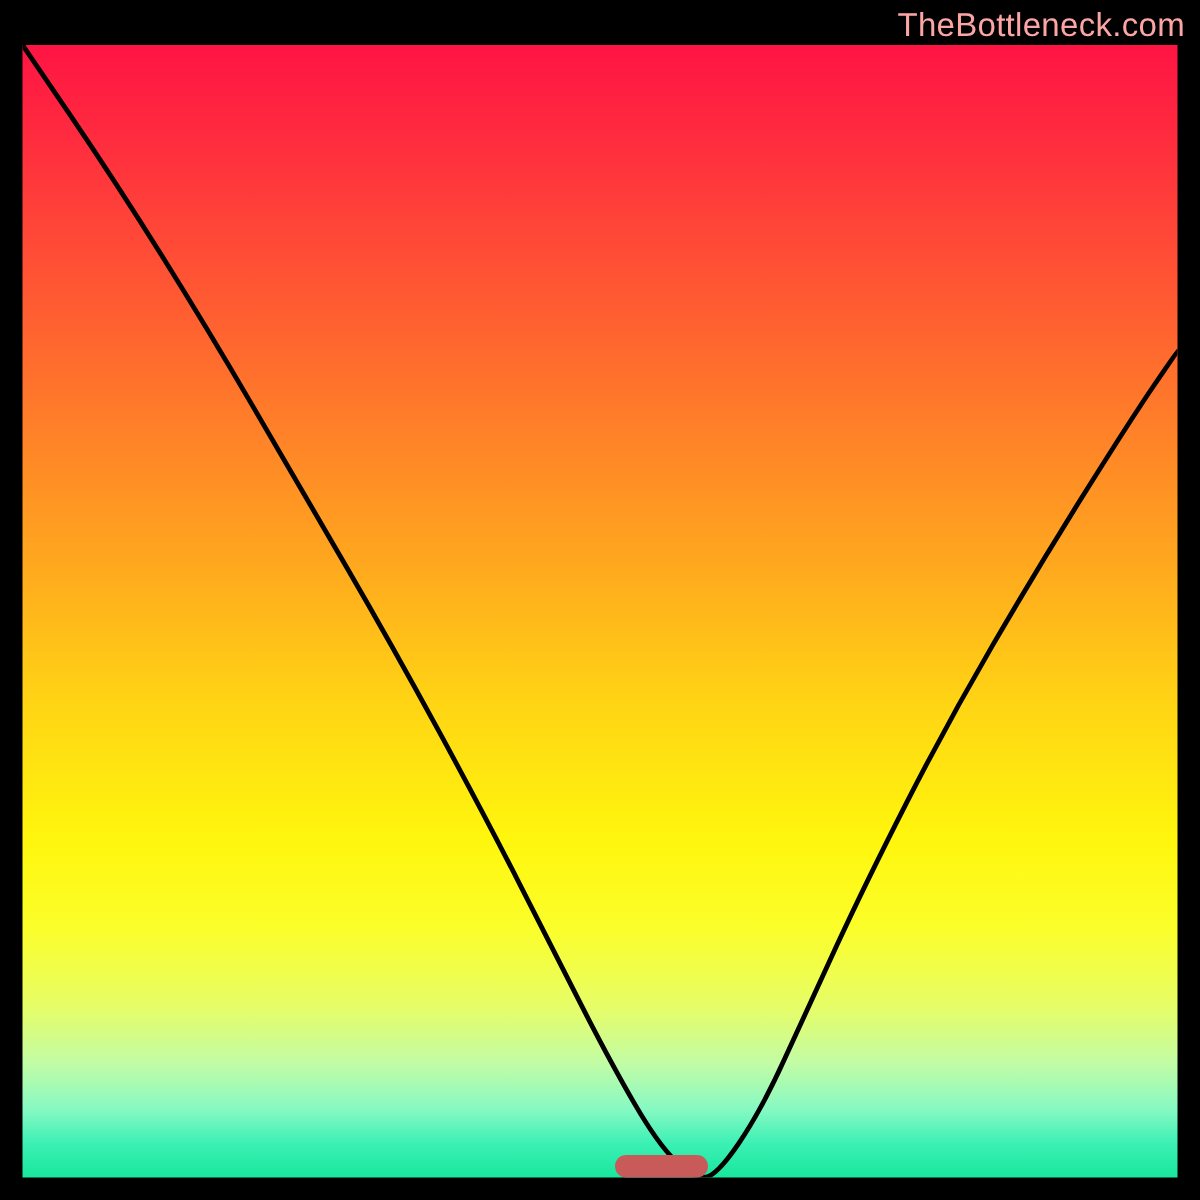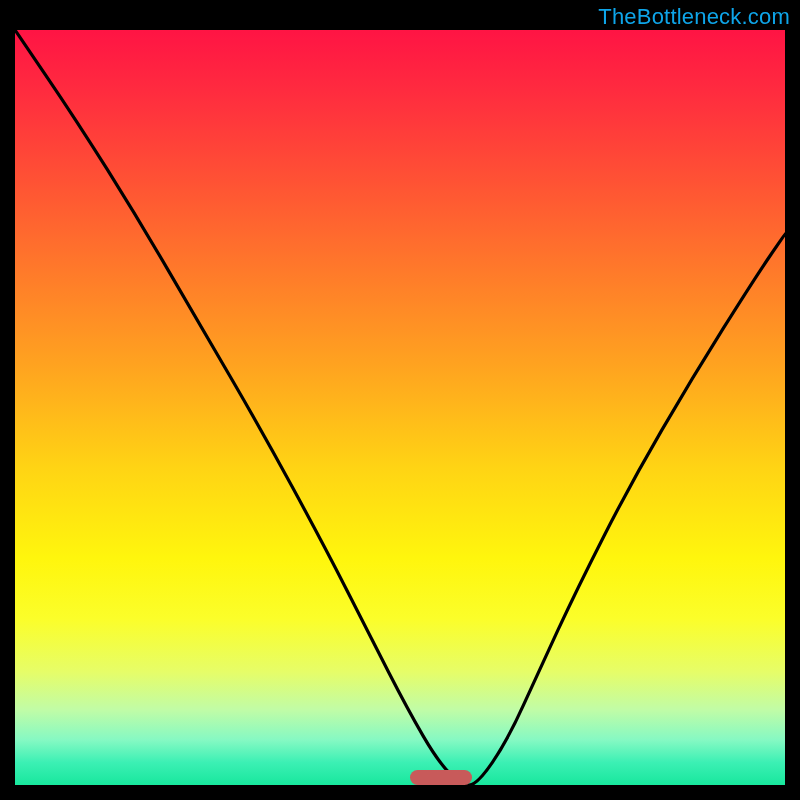--- a/index.html
+++ b/index.html
@@ -13,21 +13,21 @@
   }
   .chart-container {
     position: relative;
     width: 800px;
     height: 800px;
   }
   .watermark {
     position: absolute;
     top: 4px;
     right: 10px;
-    color: #0ea5e9;
+    color: #fca5a5;
     font-size: 22px;
     font-weight: 500;
     letter-spacing: 0.2px;
     z-index: 10;
   }
   .plot-area {
     position: absolute;
     left: 15px;
     top: 30px;
     width: 770px;

